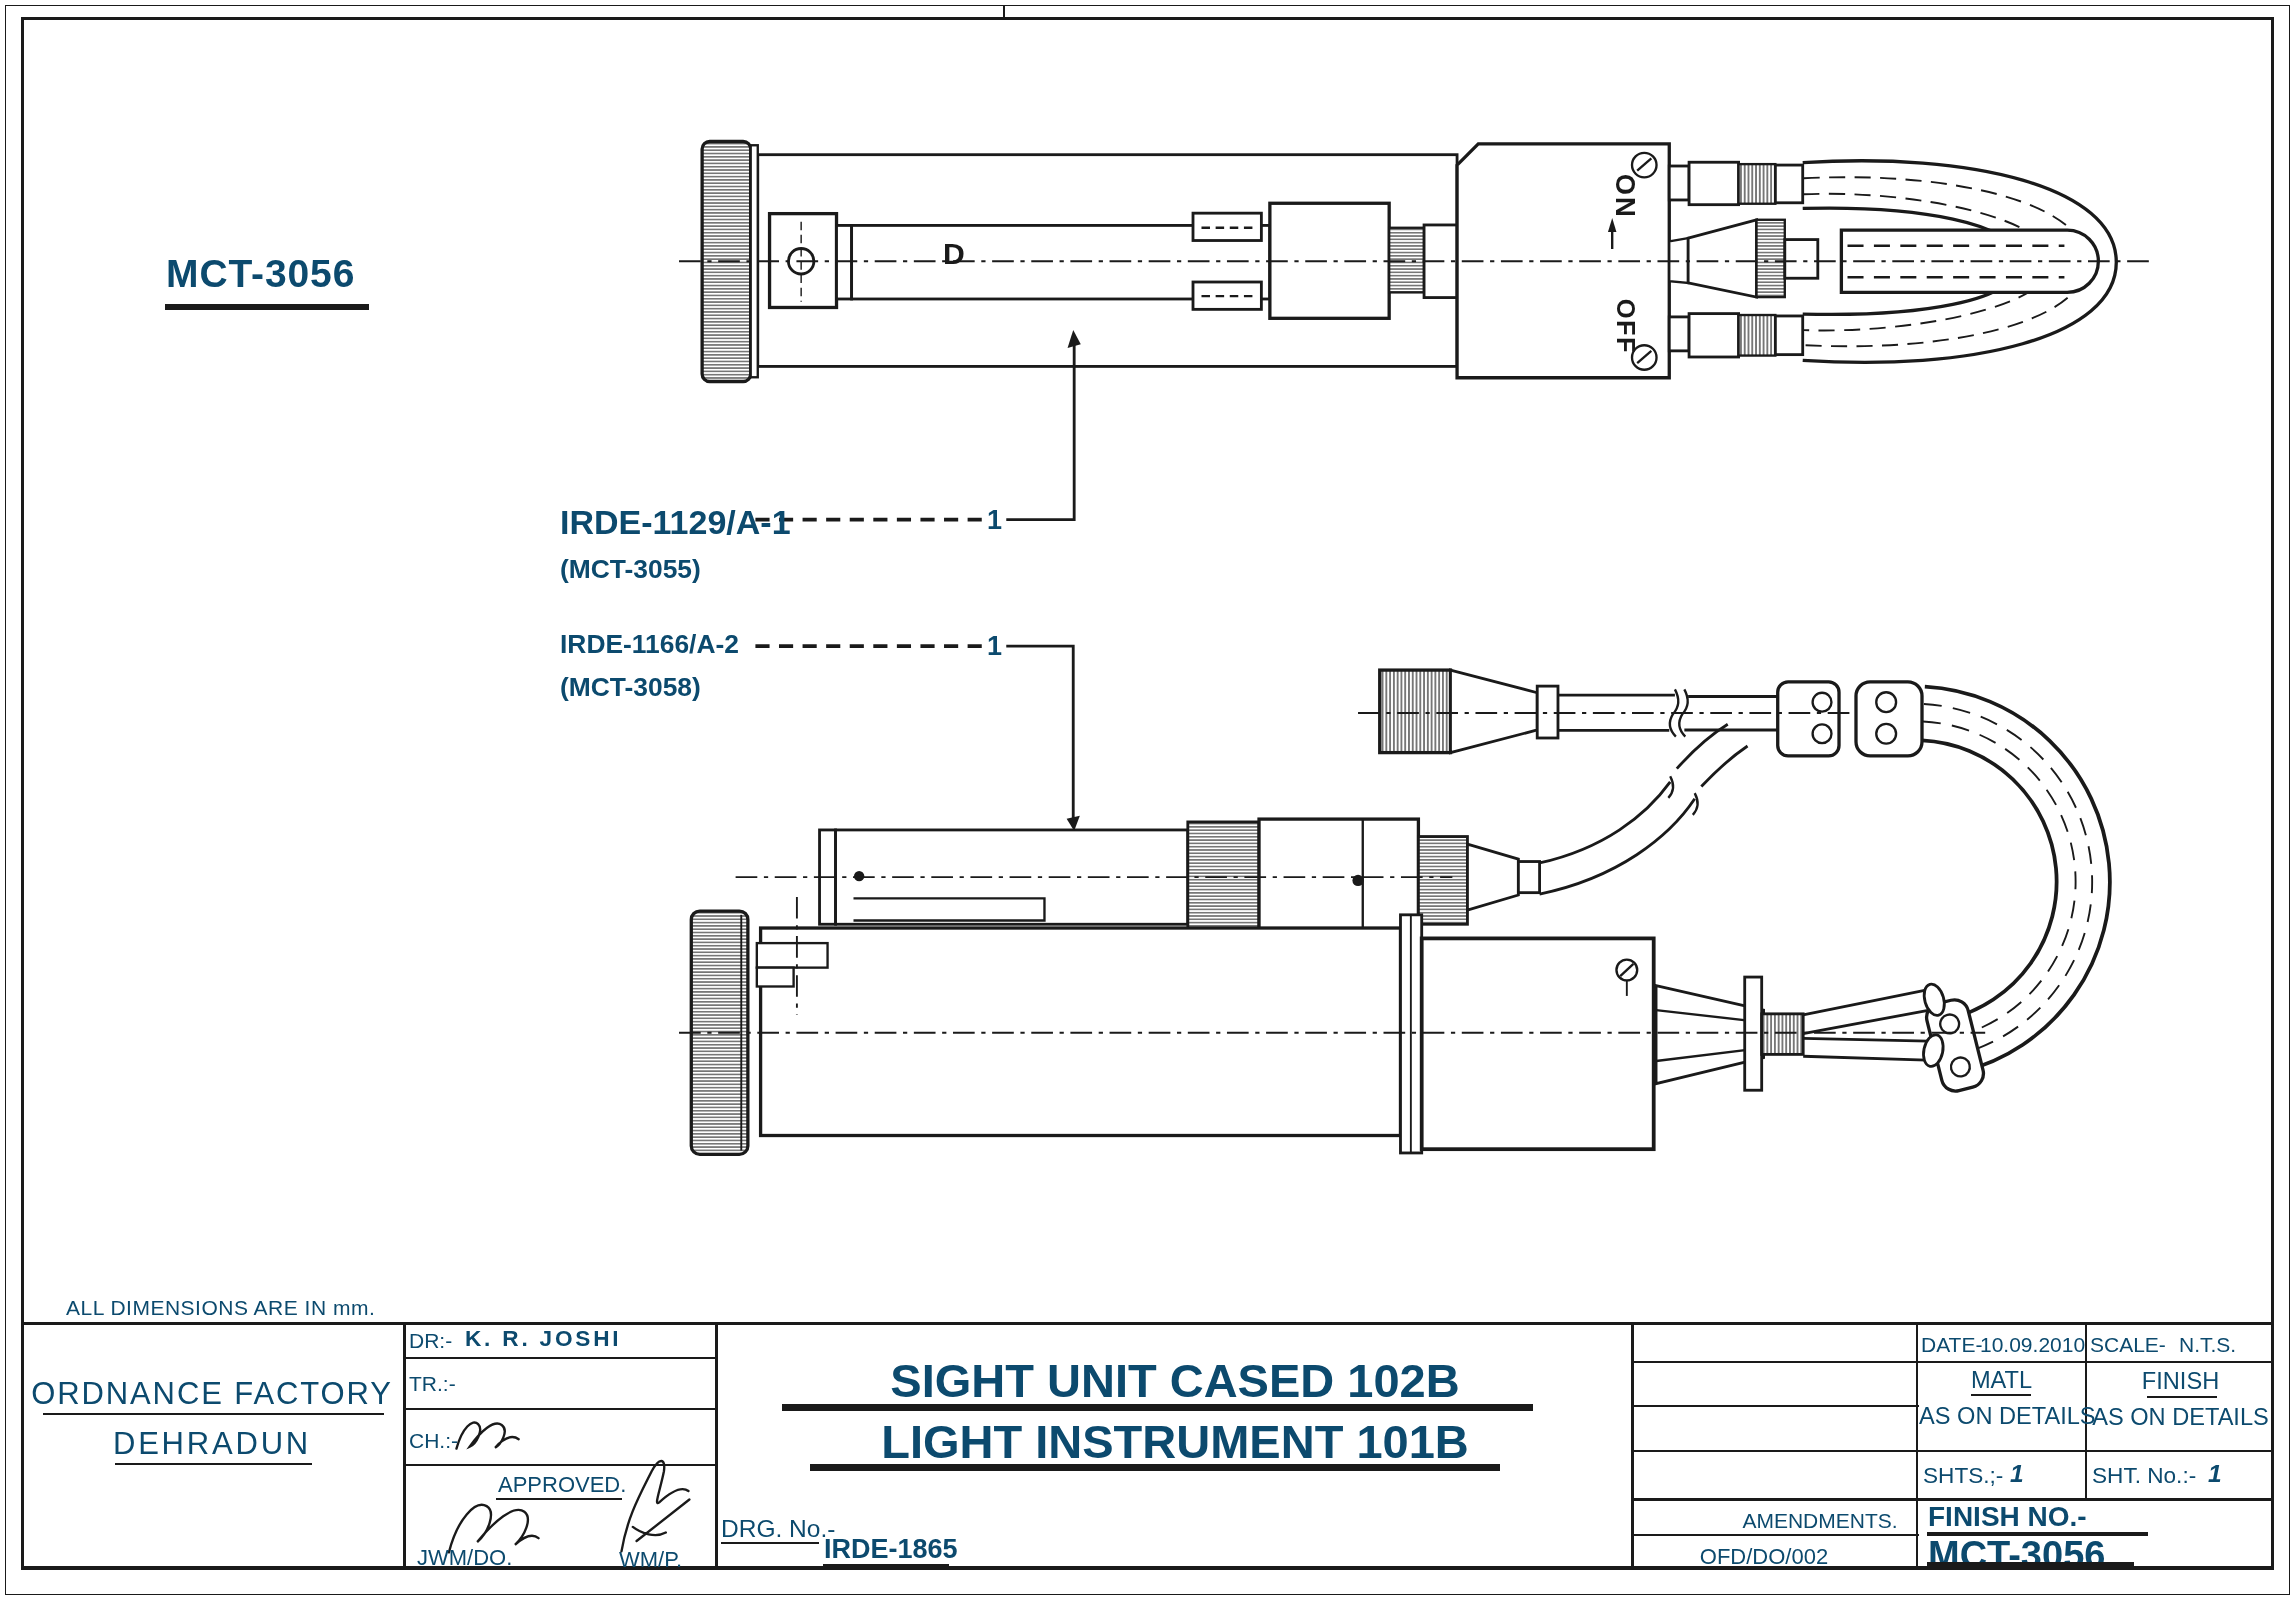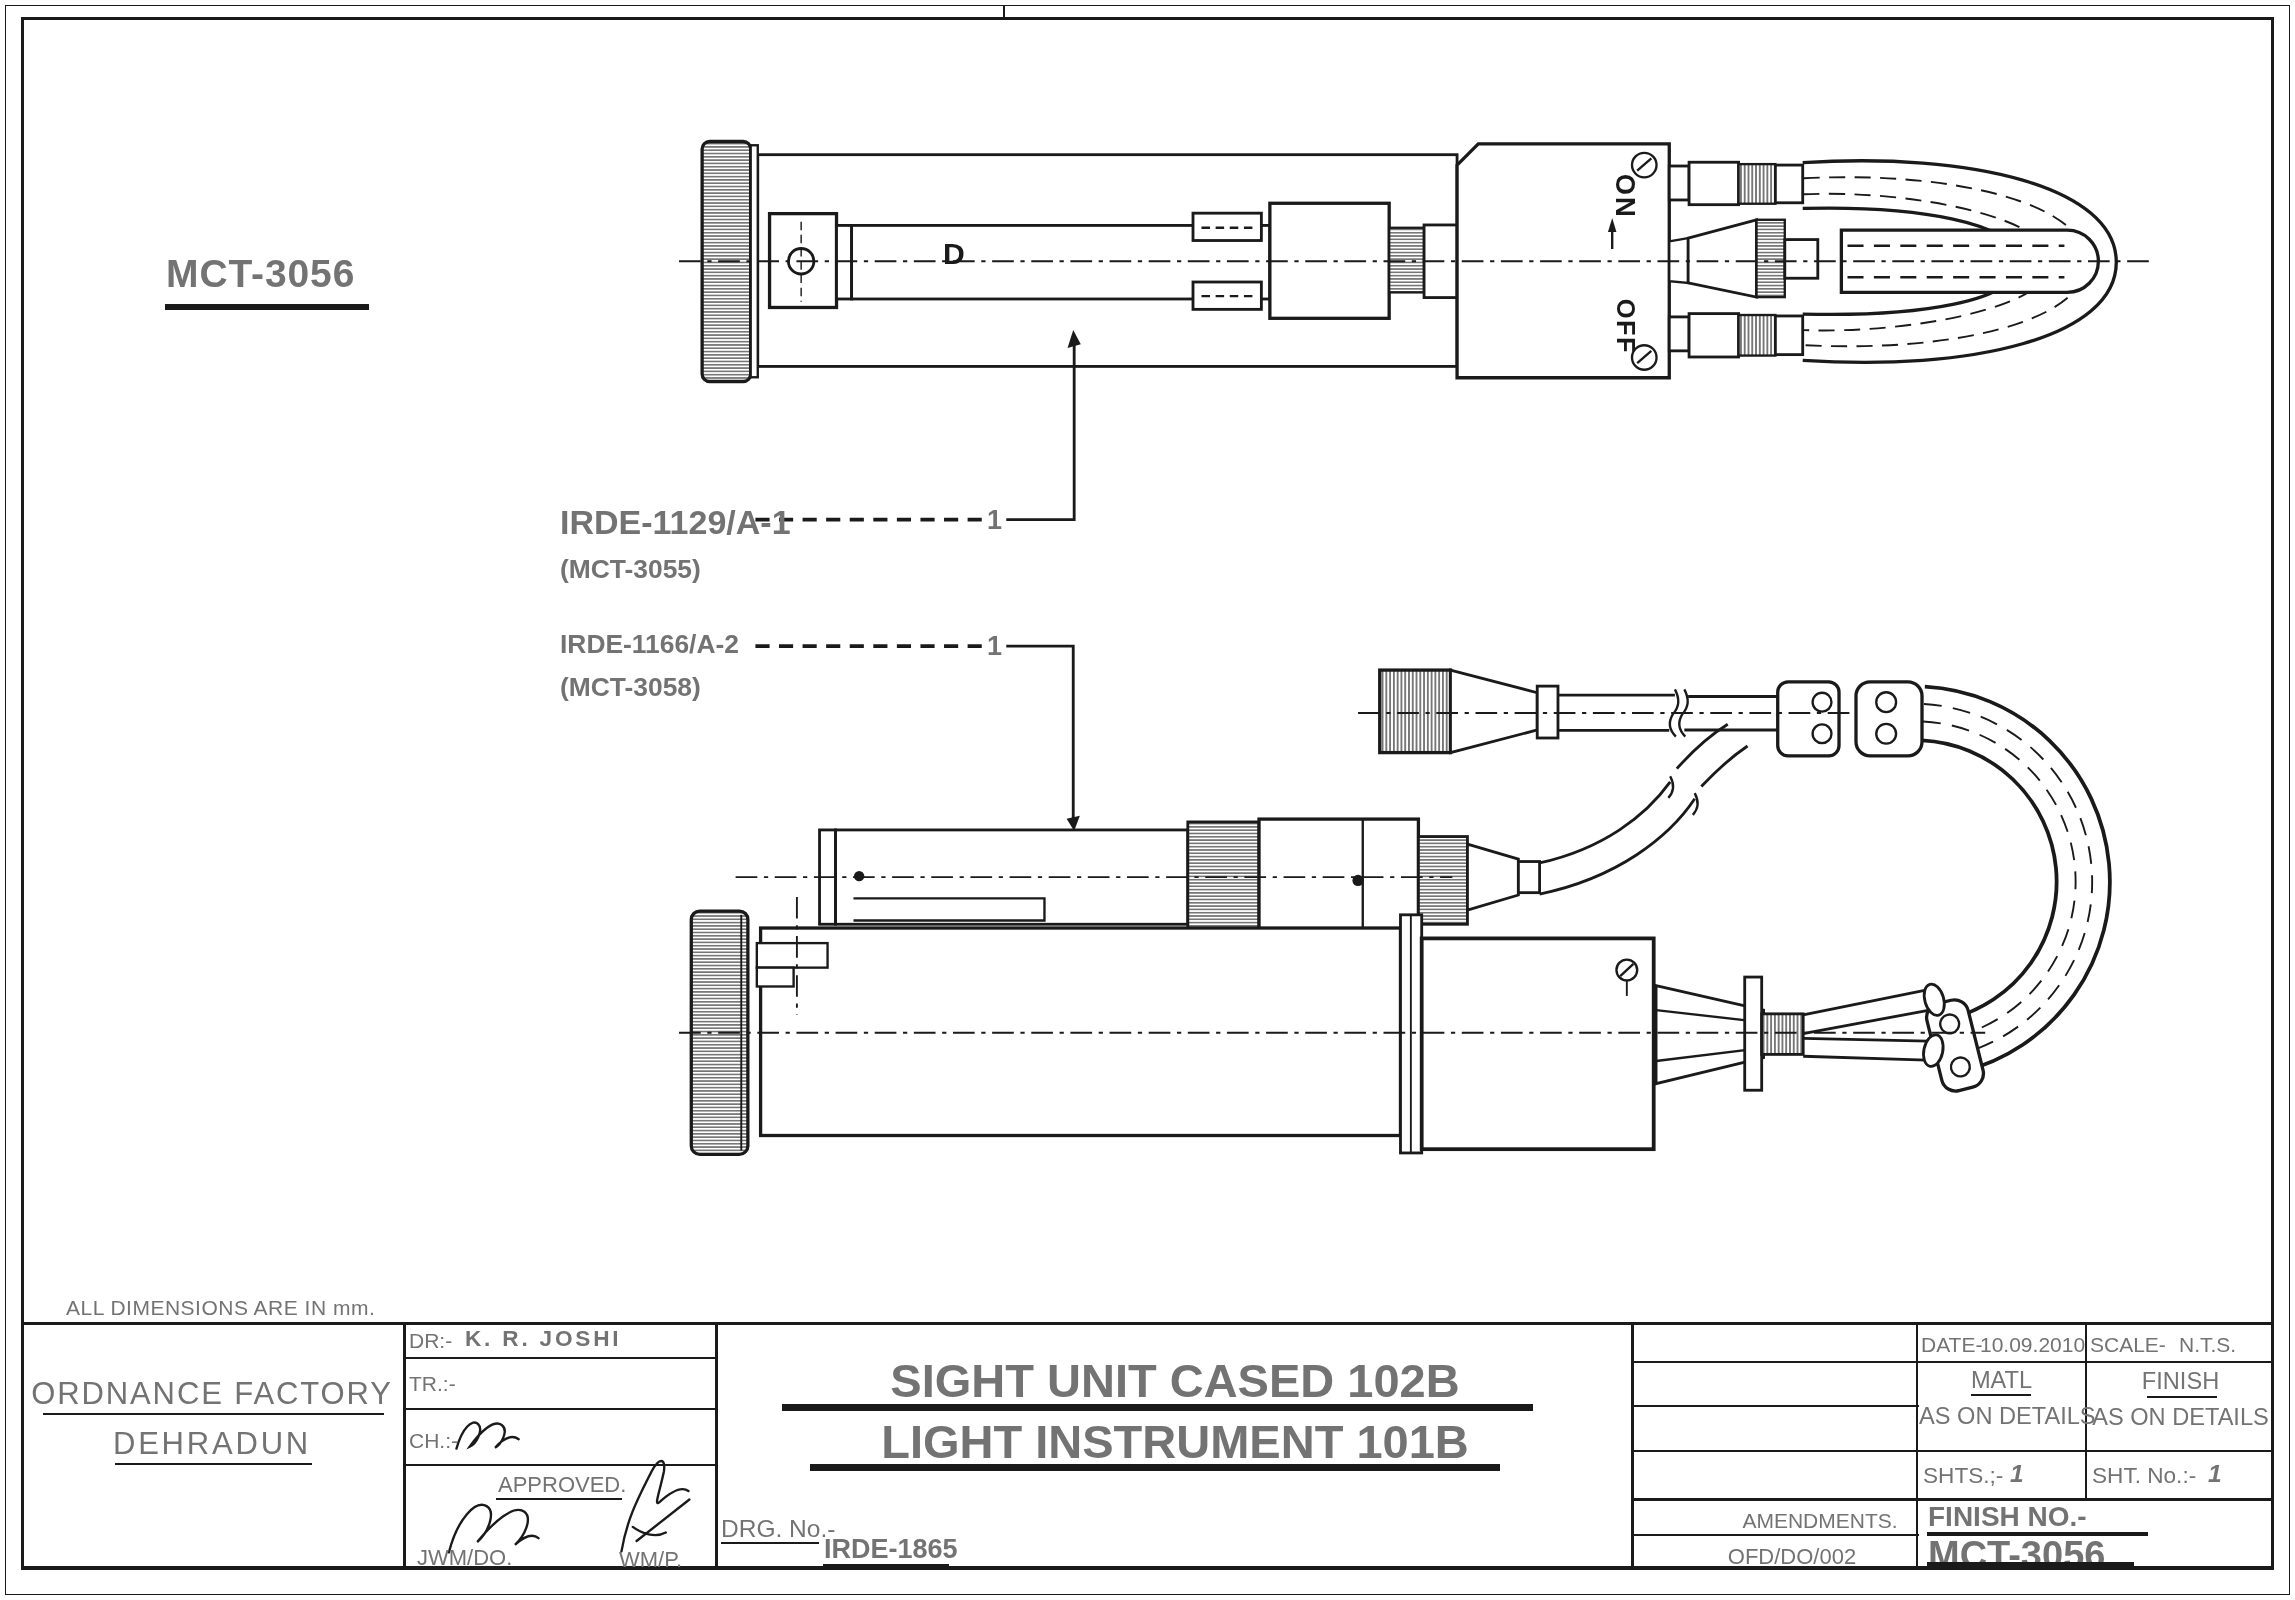--- a/index.html
+++ b/index.html
@@ -1,20 +1,20 @@
 <!DOCTYPE html>
 <html style="font-size:7.5px"><head>
 <meta charset="utf-8">
 <style>
   html,body{margin:0;padding:0;background:#e8e8e4;}
   body{font-family:"Liberation Sans", sans-serif; color:#161616;}
   #sheet{position:relative;width:2295px;height:1600px;background:#ffffff;overflow:hidden;}
   .abs{position:absolute;}
   .bar{position:absolute;background:#1a1a1a;}
-  .txt{position:absolute;color:#737373;white-space:nowrap;line-height:1;}
+  .txt{position:absolute;color:#0c4a6e;white-space:nowrap;line-height:1;}
   .ctr{text-align:center;}
   svg{position:absolute;left:0;top:0;}
   .lbl-bold{font-weight:800;}
 </style>
 </head>
 <body>
 
 <div id="sheet">
 
   <div class="abs" style="left:4.7px;top:4.7px;width:2283px;height:1588px;border:1.4px solid #1a1a1a;"></div>
@@ -263,21 +263,21 @@
     <div class="txt ctr" style="left:2088px;top:1370px;width:185px;font-size:23.6px;">FINISH</div>
     <div class="bar" style="left:2147px;top:1396px;width:70px;height:2.4px;"></div>
     <div class="txt ctr" style="left:2088px;top:1406px;width:185px;font-size:23.6px;">AS ON DETAILS</div>
 
     <div class="txt" style="left:1923px;top:1465px;font-size:22.6px;"><span>SHTS.;-</span></div>
     <div class="txt" style="left:2010px;top:1462px;font-size:24.5px;font-style:italic;font-weight:700;">1</div>
     <div class="txt" style="left:2092px;top:1465px;font-size:22.6px;">SHT. No.:-</div>
     <div class="txt" style="left:2208px;top:1462px;font-size:24.5px;font-style:italic;font-weight:700;">1</div>
 
     <div class="txt ctr" style="left:1634px;top:1510px;width:282px;font-size:21px;padding-left:45px;">AMENDMENTS.</div>
-    <div class="txt ctr" style="left:1634px;top:1546px;width:260px;font-size:22px;margin-left:28px;">OFD/DO/002</div>
+    <div class="txt ctr" style="left:1634px;top:1546px;width:260px;font-size:22px;">OFD/DO/002</div>
 
     <div class="txt" style="left:1928px;top:1503px;font-size:28px;font-weight:600;">FINISH NO.-</div>
     <div class="bar" style="left:1927px;top:1532px;width:221px;height:3.8px;"></div>
     <div class="txt lbl-bold" style="left:1928px;top:1536px;font-size:38px;">MCT-3056</div>
     <div class="bar" style="left:1927px;top:1561px;width:207px;height:5.7px;top:1562px;"></div>
   </div>
 
 </div>
 
 

